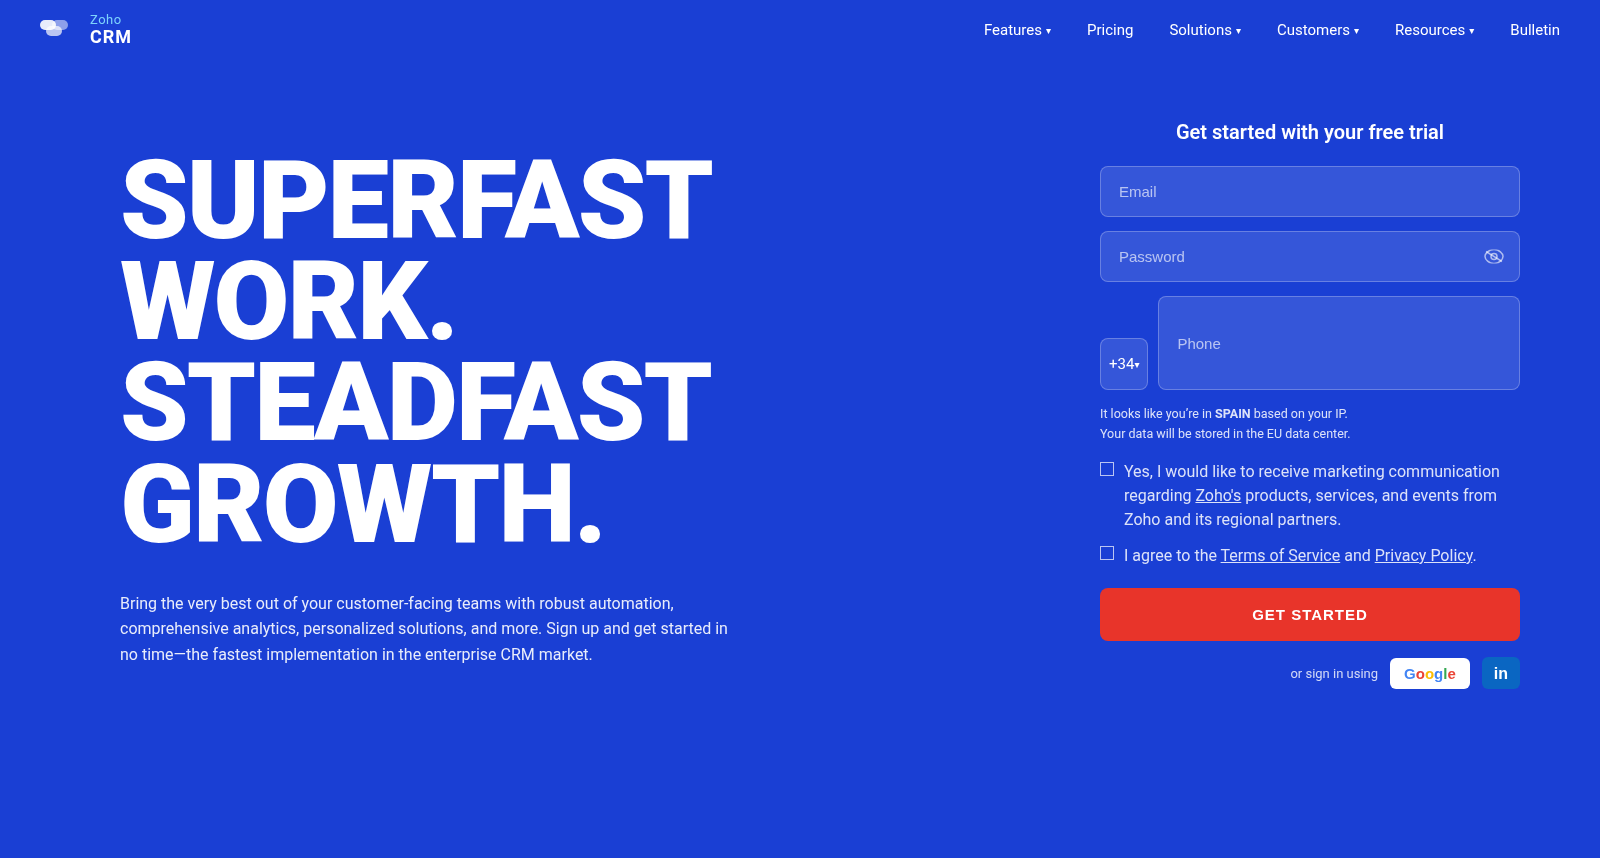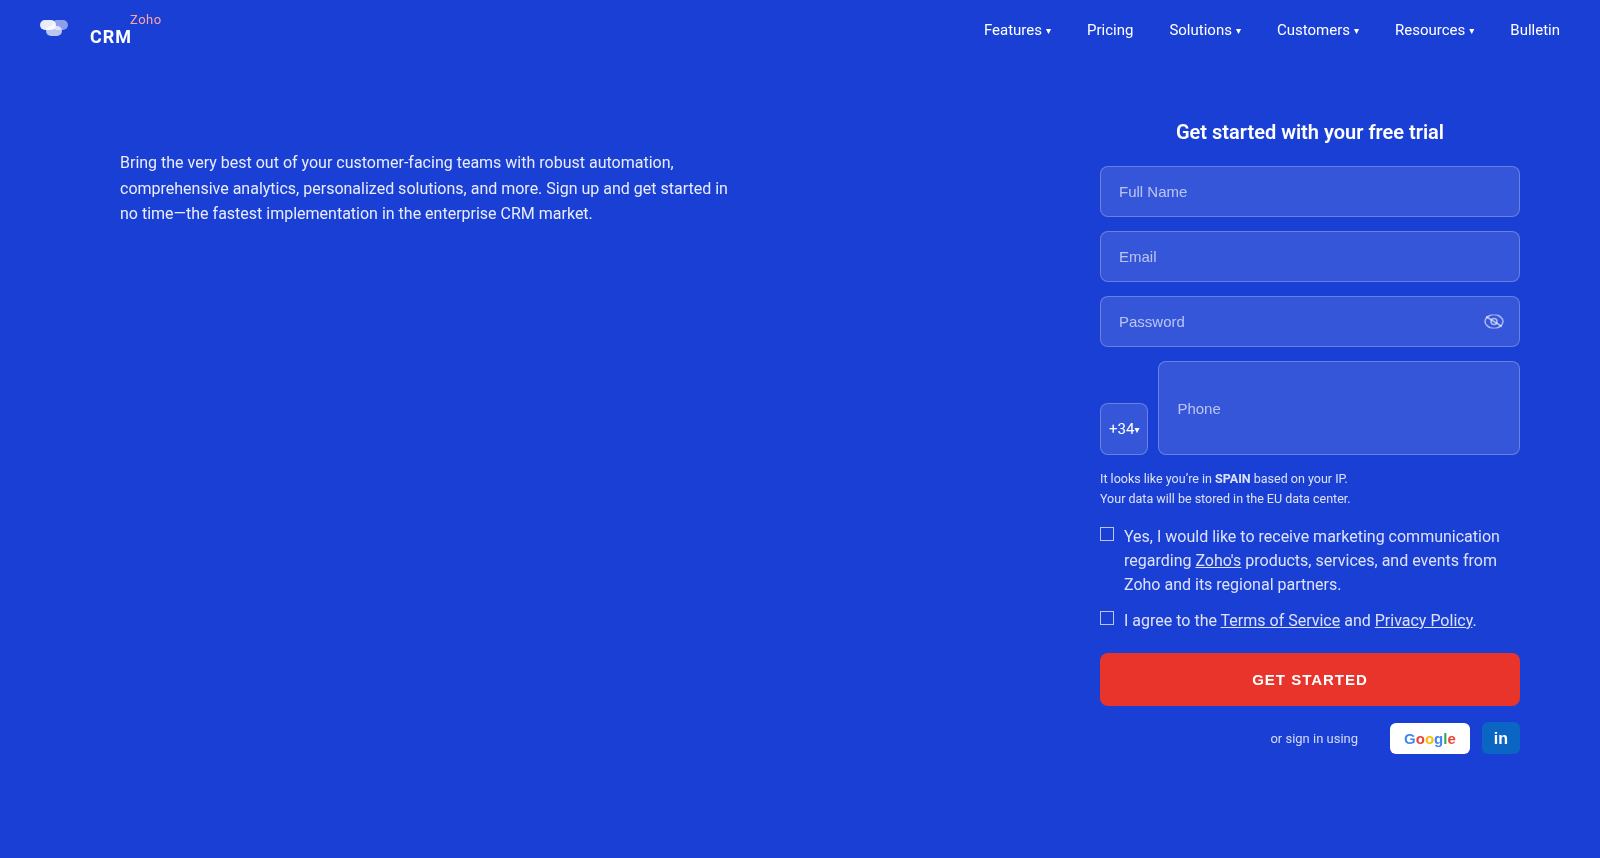--- a/index.html
+++ b/index.html
@@ -36,23 +36,22 @@
 
     .nav-logo-text {
       display: flex;
       flex-direction: column;
       line-height: 1.1;
     }
 
     .nav-logo-zoho {
       font-size: 13px;
       font-weight: 400;
-      color: #fca5a5;
+      color: #7dd3fc;
       letter-spacing: 0.5px;
-      margin-left: 40px;
     }
 
     .nav-logo-crm {
       font-size: 18px;
       font-weight: 700;
       color: white;
       letter-spacing: 1px;
     }
 
     .nav-links {
@@ -259,21 +258,20 @@
       align-items: flex-start;
       gap: 6px;
       background: white;
       border: none;
       border-radius: 6px;
       padding: 7px 14px;
       cursor: pointer;
       font-size: 14px;
       font-weight: 500;
       color: #444;
-      margin-left: 20px;
     }
 
     .linkedin-btn {
       background: #0a66c2;
       color: white;
       border-radius: 6px;
       padding: 7px 12px;
       cursor: pointer;
       border: none;
       font-size: 18px;
@@ -323,29 +321,32 @@
     </a>
     <a class="nav-link">
       <span>Bulletin</span>
     </a>
   </div>
 </nav>
 
 <div class="main">
 
   <div class="hero">
+    <div class="hero-title">
+      <div>SUPERFAST</div>
+      <div>WORK.</div>
+      <div>STEADFAST</div>
+      <div>GROWTH.</div>
+    </div>
     <p class="hero-description">Bring the very best out of your customer-facing teams with robust automation, comprehensive analytics, personalized solutions, and more. Sign up and get started in no time—the fastest implementation in the enterprise CRM market.</p>
   </div>
 
   <div class="form-panel">
     <h2 class="form-title">Get started with your free trial</h2>
 
-    <div class="form-field">
-      <input class="form-input" type="text" placeholder="Full Name" style="">
-    </div>
 
     <div class="form-field">
       <input class="form-input" type="email" placeholder="Email" style="">
     </div>
 
     <div class="form-field">
       <input class="form-input" type="password" placeholder="Password" style="">
       <span class="eye-icon">
         <svg width="20" height="14" viewBox="0 0 20 14" fill="none" xmlns="http://www.w3.org/2000/svg">
           <path d="M10 0C5 0 1 4 1 7C1 10 5 14 10 14C15 14 19 10 19 7C19 4 15 0 10 0Z" stroke="rgba(255,255,255,0.6)" stroke-width="1.5" fill="none"></path>

